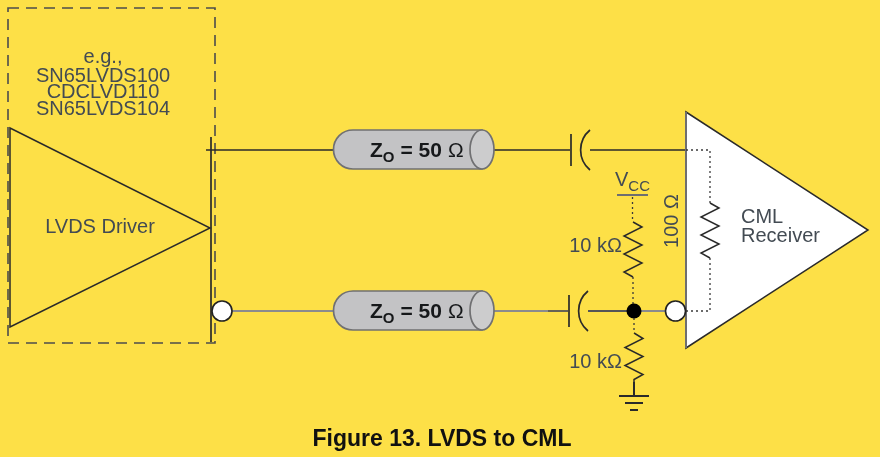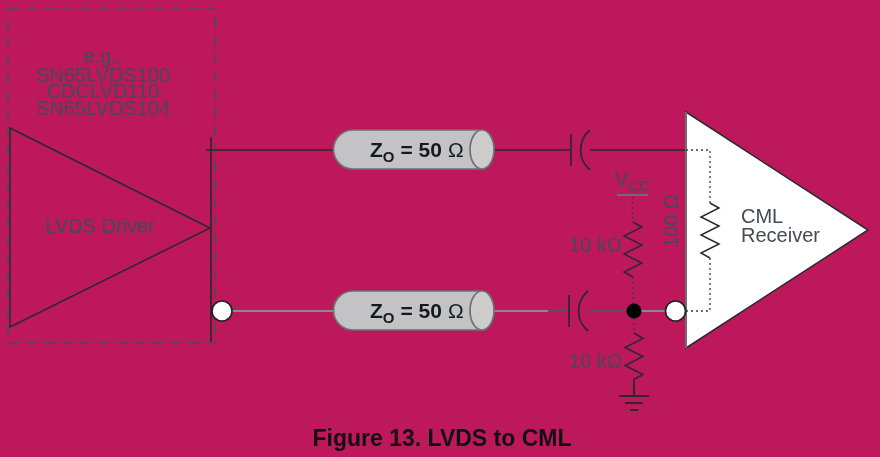--- a/index.html
+++ b/index.html
@@ -1,16 +1,16 @@
 <!DOCTYPE html>
 <html><head>
 <meta charset="utf-8">
 <style>
   html,body{margin:0;padding:0;background:#ffffff;}
-  .stage{position:relative;width:880px;height:457px;background:#be185d;overflow:hidden;
+  .stage{position:relative;width:880px;height:457px;background:#fde047;overflow:hidden;
          font-family:"Liberation Sans", sans-serif;}
   svg{display:block;}
   
   .t       {fill:#434b53;font-size:20px;font-family:"Liberation Sans",sans-serif;}
   .t-sub   {font-size:15px;}
   .zl      {fill:#16181a;font-size:21px;font-weight:bold;font-family:"Liberation Sans",sans-serif;}
   .zl-sub  {font-size:15px;}
   .zl-ohm  {font-weight:normal;}
   .cap-t   {fill:#111111;font-size:23px;font-weight:bold;font-family:"Liberation Sans",sans-serif;}
   

